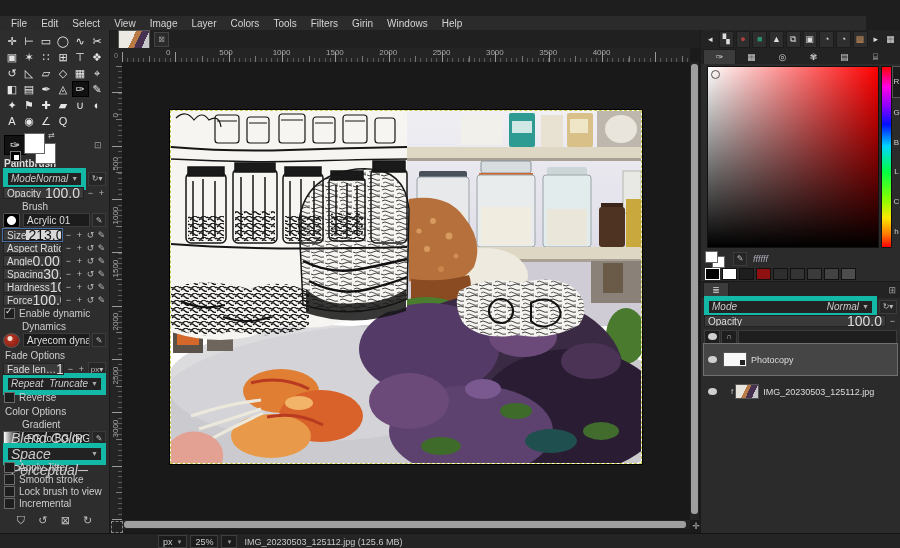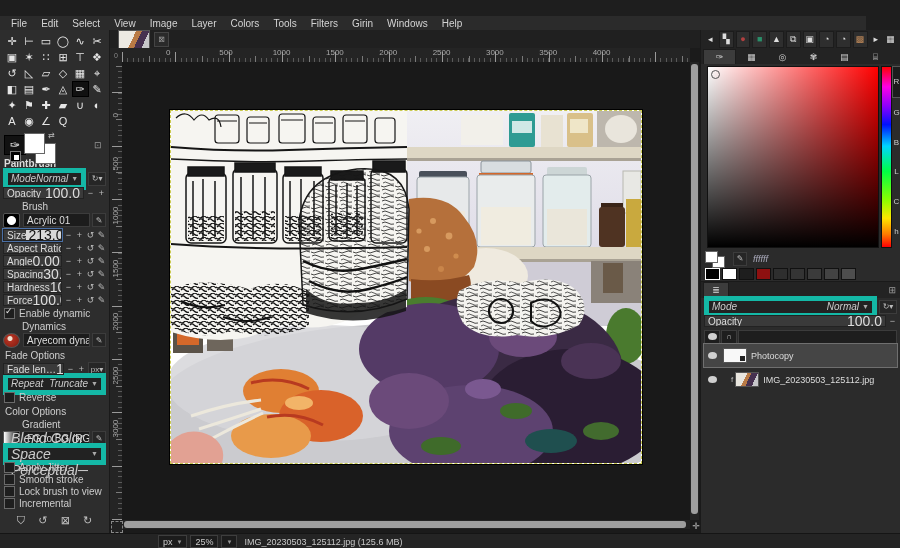--- a/index.html
+++ b/index.html
@@ -105,21 +105,21 @@
   .hsw{width:13px;height:10px;border:1px solid #111;}
   .hsw.selected{border:1px solid #fff;}
   #layertabs{height:16px;background:#232323;display:flex;align-items:center;border-top:1px solid #1a1a1a;}
   #layertabs .lt{width:24px;height:14px;background:#3c3c3c;border:1px solid #1c1c1c;margin-left:2px;display:flex;align-items:center;justify-content:center;color:#ddd;font-size:9px;}
   #layertabs .cfg{margin-left:auto;margin-right:4px;color:#999;font-size:9px;}
   #lmode{display:flex;align-items:center;margin:2px 3px 1px 3px;height:13px;}
   #lopacity{display:flex;align-items:center;margin:1px 3px;height:12px;}
   #lheader{display:flex;align-items:center;height:13px;margin:2px 0 0 3px;}
   .hcell{width:14px;height:12px;background:#1e1e1e;border:1px solid #3c3c3c;display:flex;align-items:center;justify-content:center;margin-right:1px;}
   .hfill{flex:1;height:12px;background:#1e1e1e;border:1px solid #3c3c3c;margin-right:3px;}
-  .lrow{display:flex;align-items:center;height:23px;margin:1px 3px 0 3px;padding-left:1px;color:#ddd;}
+  .lrow{display:flex;align-items:center;height:31px;margin:1px 3px 0 3px;padding-left:1px;color:#ddd;}
   .lrow.selected{background:#454545;outline:1px solid #6f6f6f;}
   .eye{width:9px;height:7px;background:#d0d0d0;border-radius:50%;margin:0 6px 0 3px;}
   .lthumb{width:22px;height:13px;border:1px solid #555;margin-right:4px;}
   .lthumb.white{background:#f8f8f8;position:relative;}
   .lthumb.white::after{content:"";position:absolute;right:1px;bottom:1px;width:5px;height:5px;background:#222;}
   .lthumb.photo{background:linear-gradient(115deg,#e8e5de 0 40%,#b97a45 40% 55%,#463150 55% 78%,#c7c7ca 78%);}
   .fbadge{color:#bbb;font-size:8px;margin:0 2px 0 8px;}
   .lname{font-size:9px;white-space:nowrap;}
   
   #statusbar{position:absolute;left:0;top:533px;width:900px;height:15px;background:#242424;border-top:1px solid #151515;display:flex;align-items:center;}

